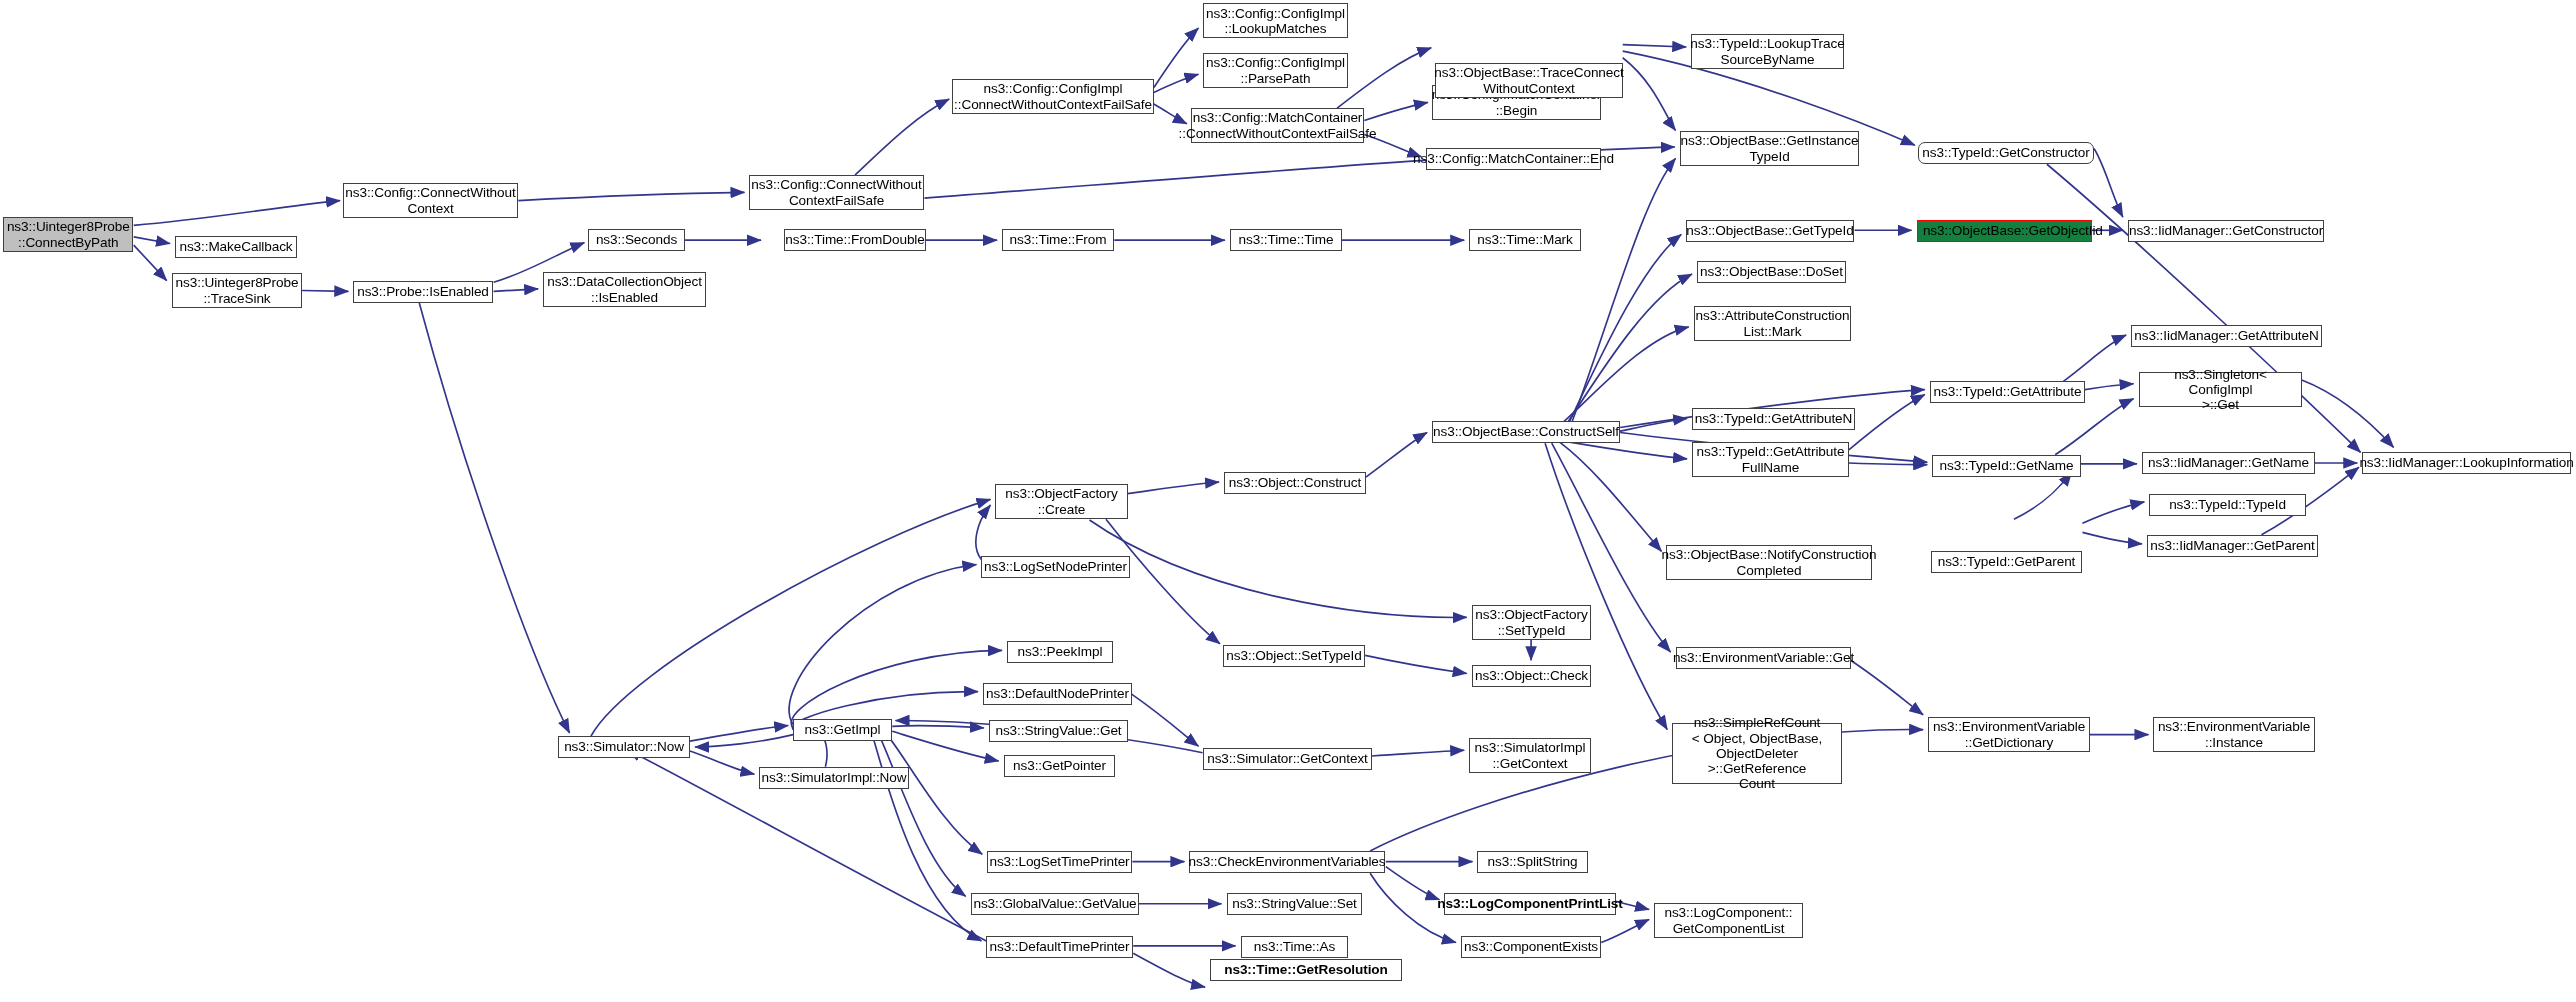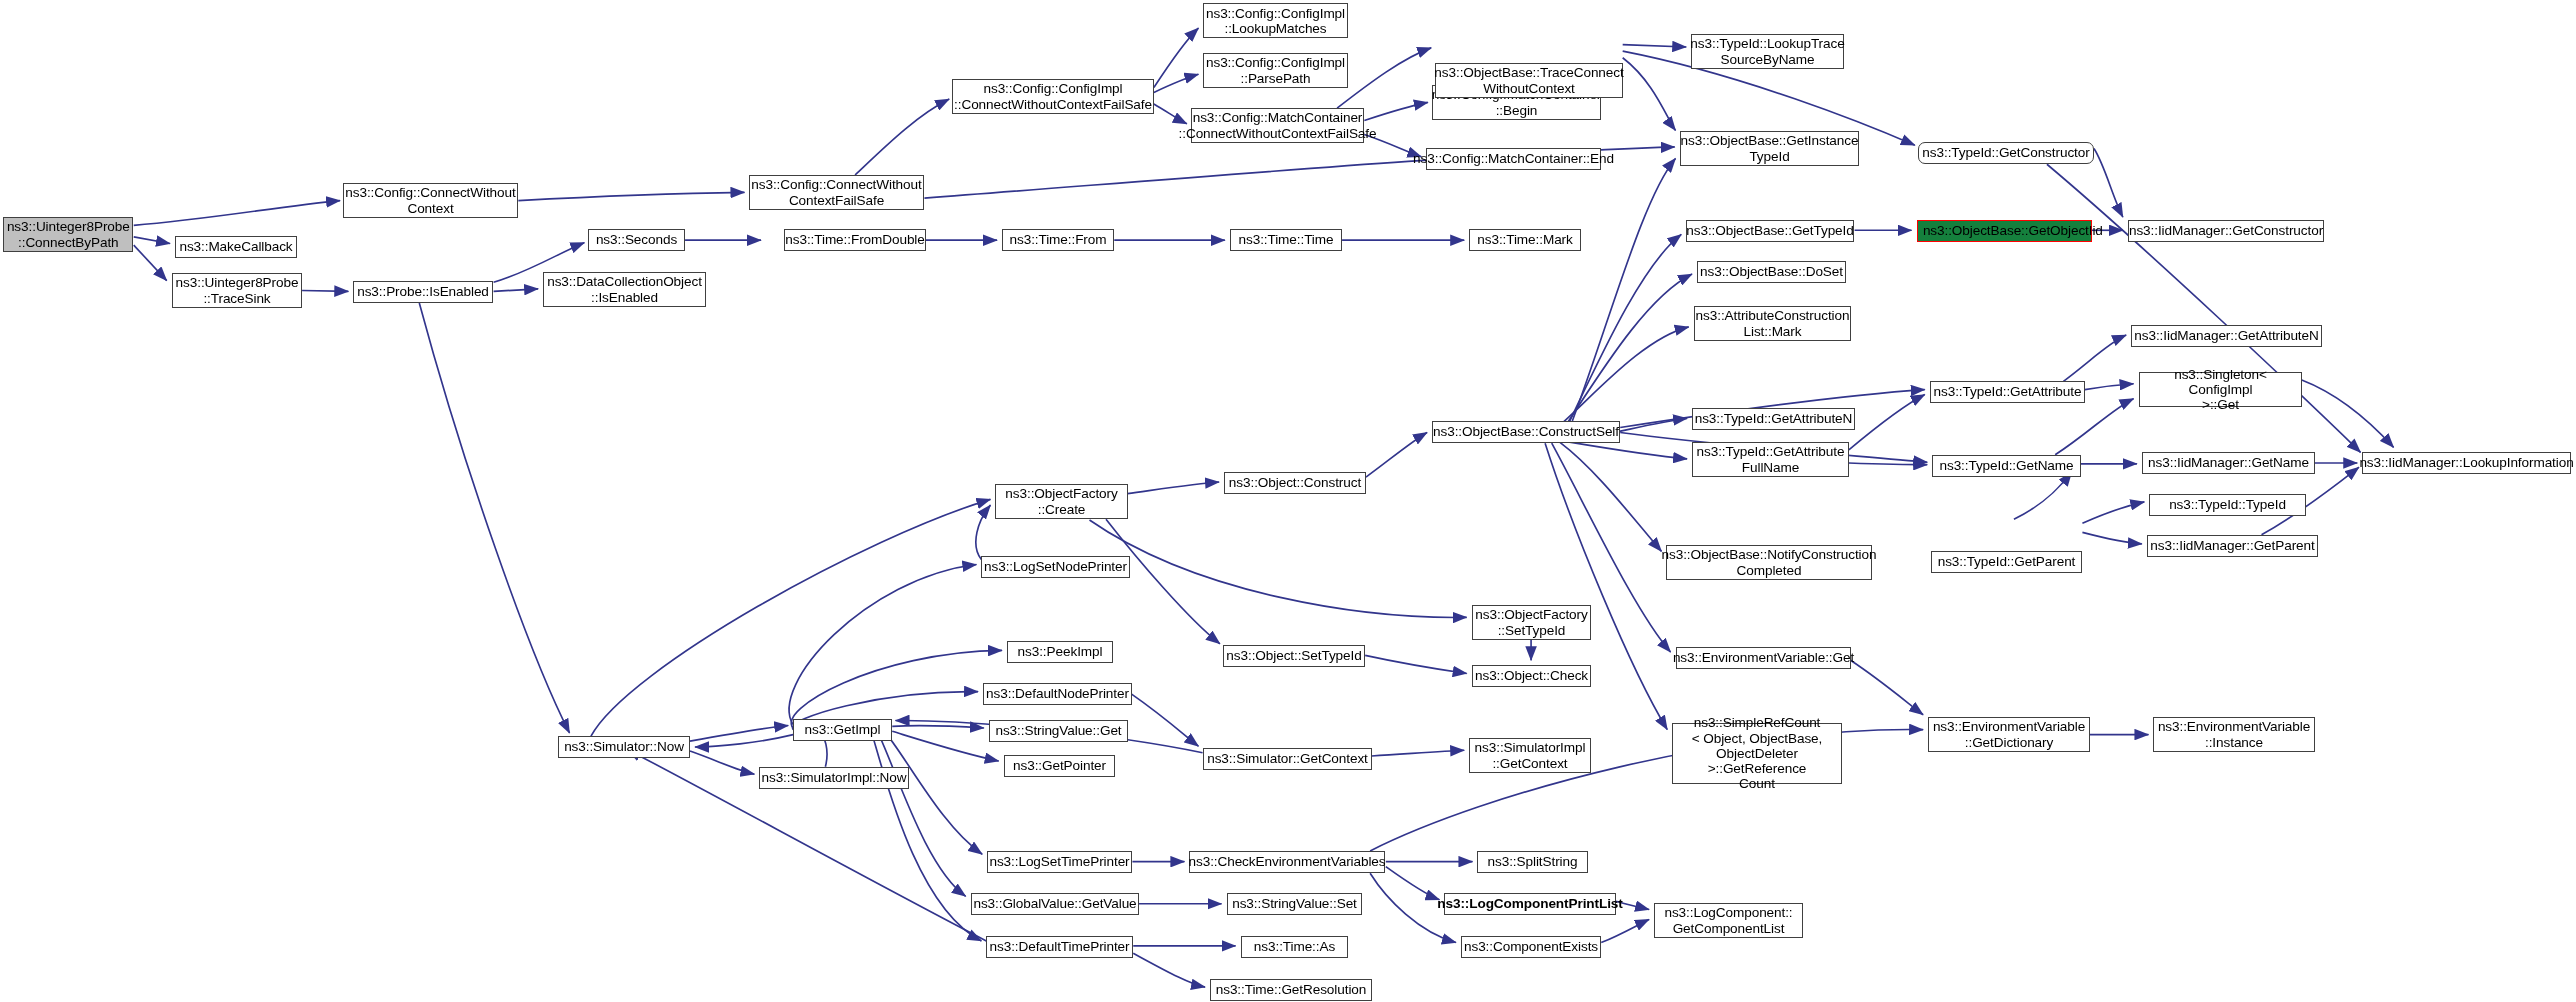--- a/index.html
+++ b/index.html
@@ -234,21 +234,21 @@
       <div class="gnode" style="left: 1472px; top: 665px; width: 119px; height: 22px;">ns3::Object::Check</div>
       <div class="gnode" style="left: 1203px; top: 748px; width: 169px; height: 22px;">ns3::Simulator::GetContext</div>
       <div class="gnode" style="left: 1469px; top: 738px; width: 122px; height: 35px;">ns3::SimulatorImpl
 ::GetContext</div>
       <div class="gnode" style="left: 987px; top: 851px; width: 145px; height: 22px;">ns3::LogSetTimePrinter</div>
       <div class="gnode" style="left: 971px; top: 893px; width: 168px; height: 22px;">ns3::GlobalValue::GetValue</div>
       <div class="gnode" style="left: 986px; top: 936px; width: 147px; height: 22px;">ns3::DefaultTimePrinter</div>
       <div class="gnode" style="left: 1189px; top: 851px; width: 196px; height: 22px;">ns3::CheckEnvironmentVariables</div>
       <div class="gnode" style="left: 1227px; top: 893px; width: 135px; height: 22px;">ns3::StringValue::Set</div>
       <div class="gnode" style="left: 1241px; top: 936px; width: 107px; height: 22px;">ns3::Time::As</div>
-      <div class="gnode" style="left: 1210px; top: 979px; width: 162px; height: 22px;">ns3::Time::GetResolution</div>
+      <div class="gnode" style="left: 1210px; top: 959px; width: 192px; height: 22px; font-weight: bold;">ns3::Time::GetResolution</div>
       <div class="gnode" style="left: 1477px; top: 851px; width: 111px; height: 22px;">ns3::SplitString</div>
       <div class="gnode" style="left: 1444px; top: 893px; width: 172px; height: 22px; font-weight: bold;">ns3::LogComponentPrintList</div>
       <div class="gnode" style="left: 1461px; top: 936px; width: 140px; height: 22px;">ns3::ComponentExists</div>
       <div class="gnode" style="left: 1654px; top: 903px; width: 149px; height: 35px;">ns3::LogComponent::
 GetComponentList</div>
     </div>
 </div>
 
 
 </body></html>

